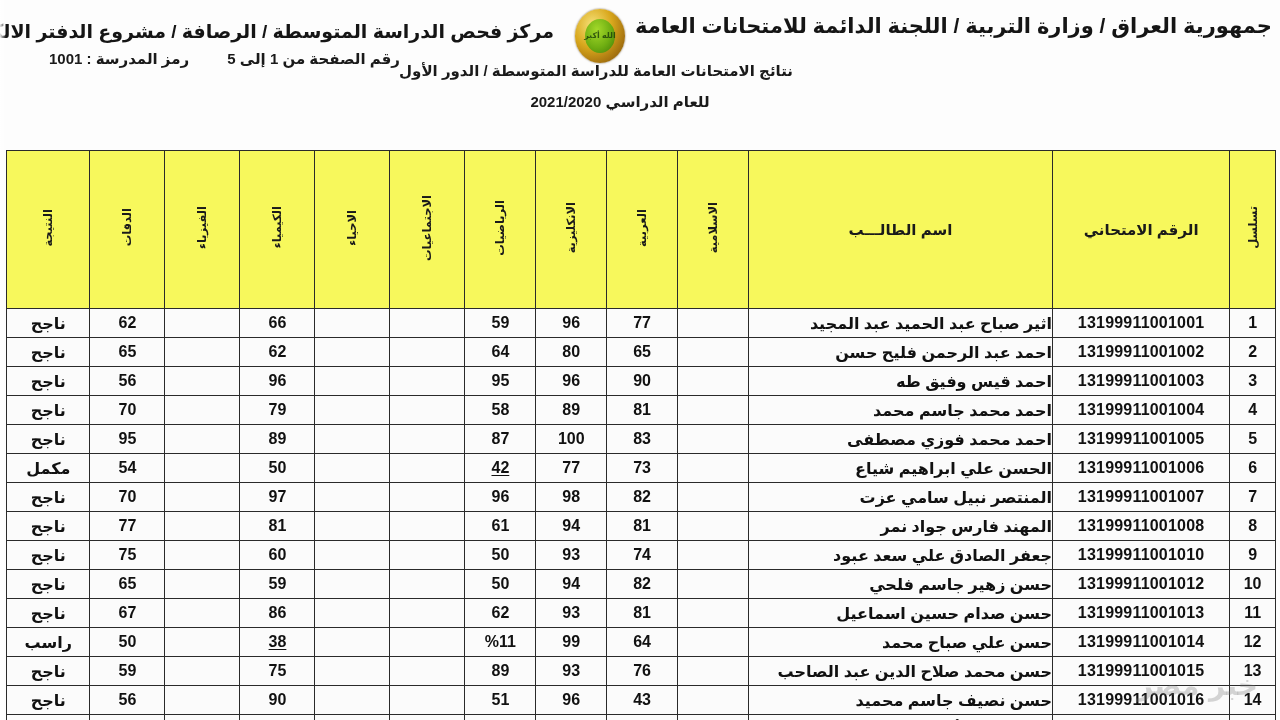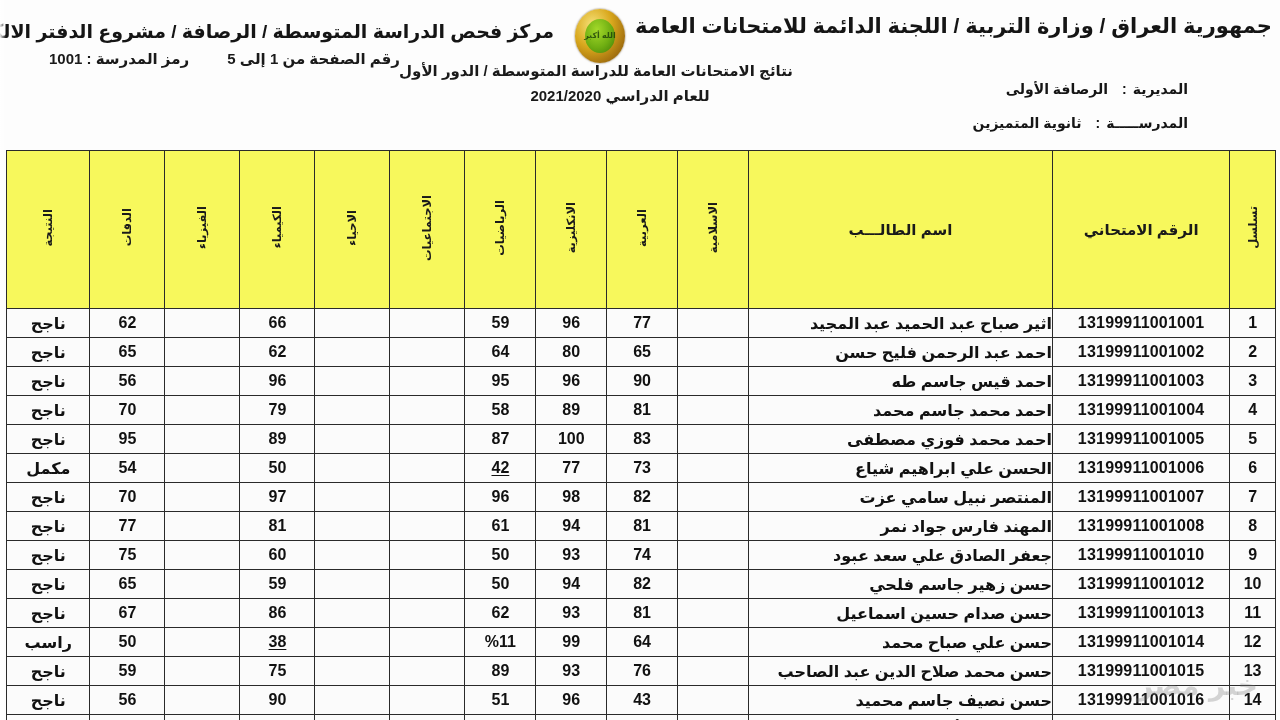--- a/index.html
+++ b/index.html
@@ -120,21 +120,21 @@
     position: absolute;
     top: 62px;
     left: 0;
     right: 0;
     text-align: center;
   }
   .hdr-center .line1 {
     font-size: 15px;
     font-weight: bold;
     color: #1a1a1a;
-    margin-bottom: 7px;
+    margin-bottom: 13px;
     white-space: nowrap;
     padding-right: 88px;
   }
   .hdr-center .line2 {
     font-size: 15px;
     font-weight: bold;
     color: #1a1a1a;
     white-space: nowrap;
     padding-right: 40px;
   }
@@ -297,28 +297,20 @@
     </div>
 
     <div class="hdr-center">
       <div class="line1">نتائج الامتحانات العامة للدراسة المتوسطة / الدور الأول</div>
       <div class="line2">
         <span>للعام الدراسي</span>
         <span>2021/2020</span>
       </div>
     </div>
 
-    <div class="hdr-right-info">
-      <div class="info-line">
-        <span class="info-label">المديرية</span><span class="info-colon">:</span><span class="info-value">الرصافة الأولى</span>
-      </div>
-      <div class="info-line">
-        <span class="info-label">المدرســـــة</span><span class="info-colon">:</span><span class="info-value">ثانوية المتميزين</span>
-      </div>
-    </div>
   </div>
 
   <div class="table-wrap">
     <table class="results">
       <colgroup>
         <col class="w-seq">
           <col class="w-examno">
           <col class="w-name">
         <col class="w-islam">
           <col class="w-arabic">
@@ -380,21 +372,21 @@
             <td class="c-grade"></td>
             <td class="c-grade">62</td>
             <td class="c-grade"></td>
             <td class="c-grade">65</td>
             <td class="c-result">ناجح</td>
           </tr>
           <tr>
             <td class="c-seq">3</td>
             <td class="c-examno">13199911001003</td>
             <td class="c-name">
-              <span class="nm">احمد قيس جاسم طه</span>
+              <span class="nm">احمد قيس وفيق طه</span>
             </td>
             <td class="c-grade"></td>
             <td class="c-grade">90</td>
             <td class="c-grade">96</td>
             <td class="c-grade">95</td>
             <td class="c-grade"></td>
             <td class="c-grade"></td>
             <td class="c-grade">96</td>
             <td class="c-grade"></td>
             <td class="c-grade">56</td>

